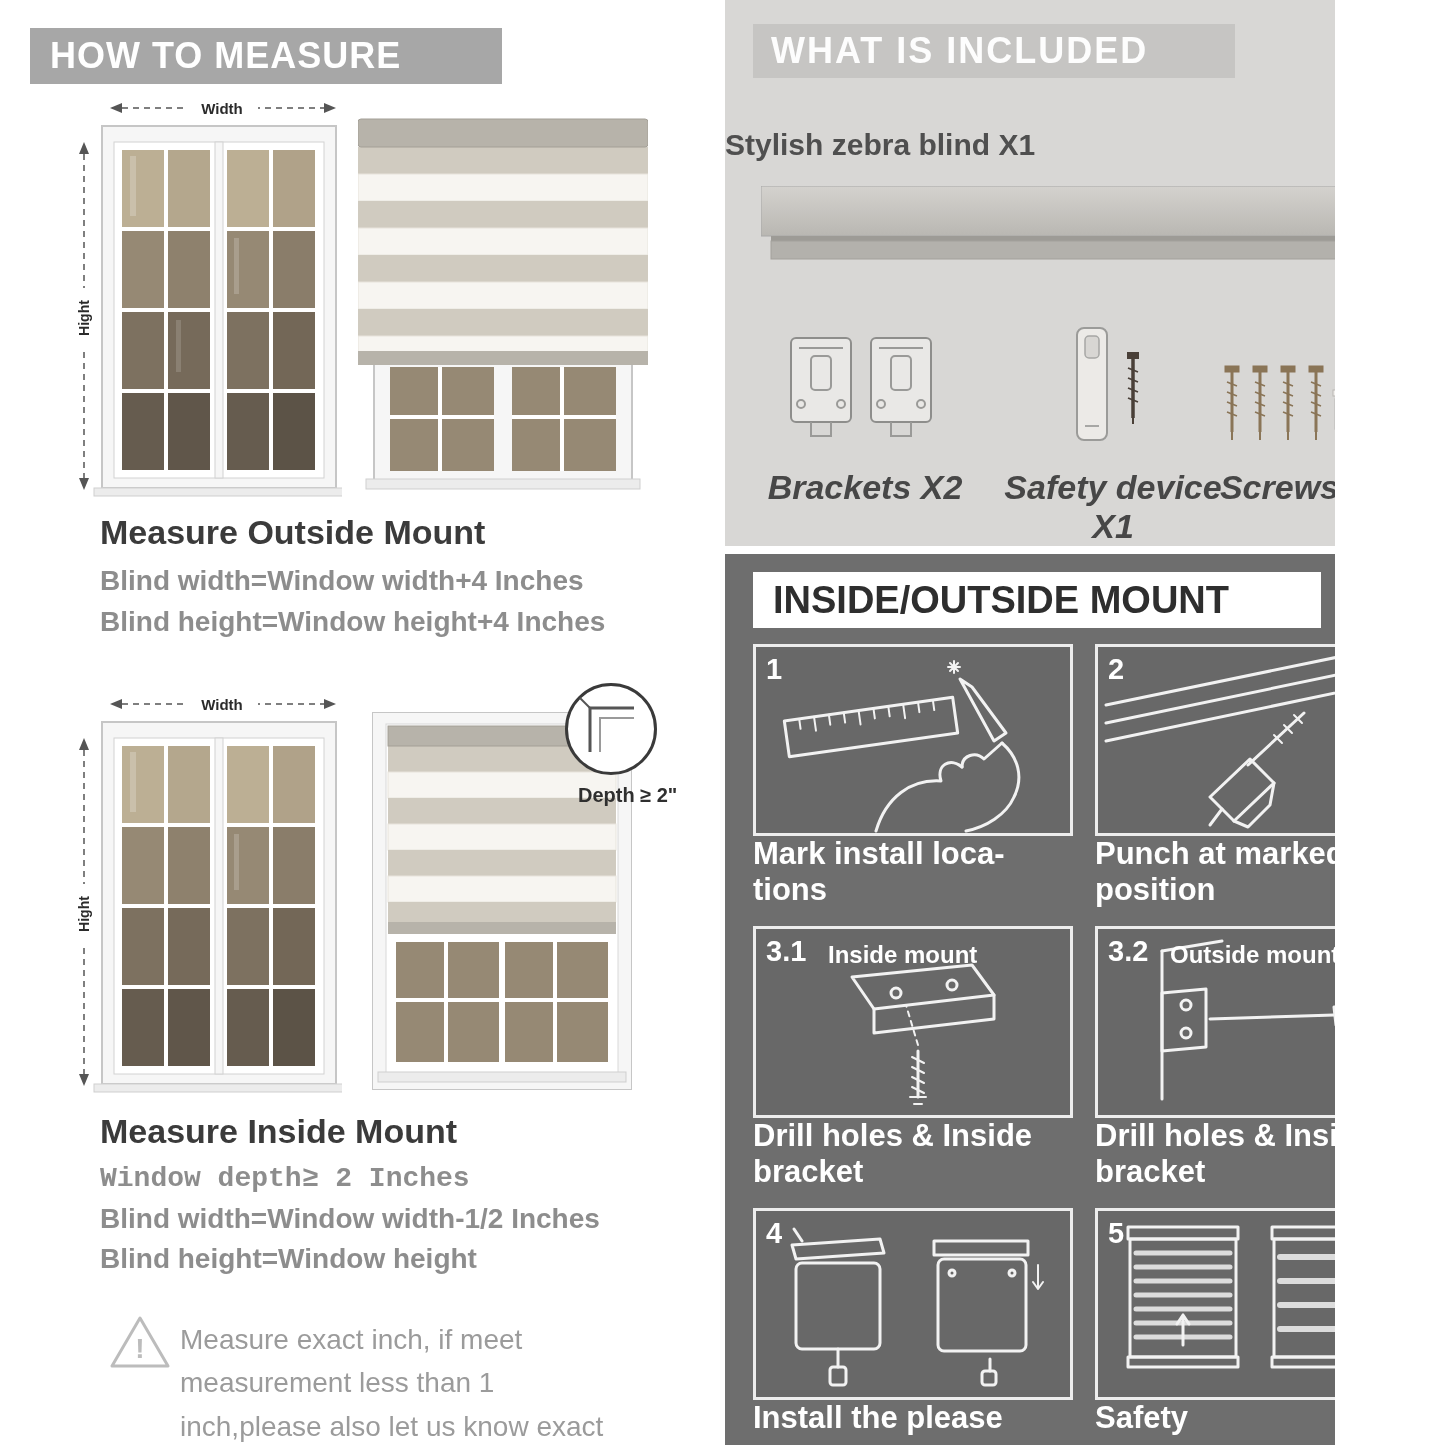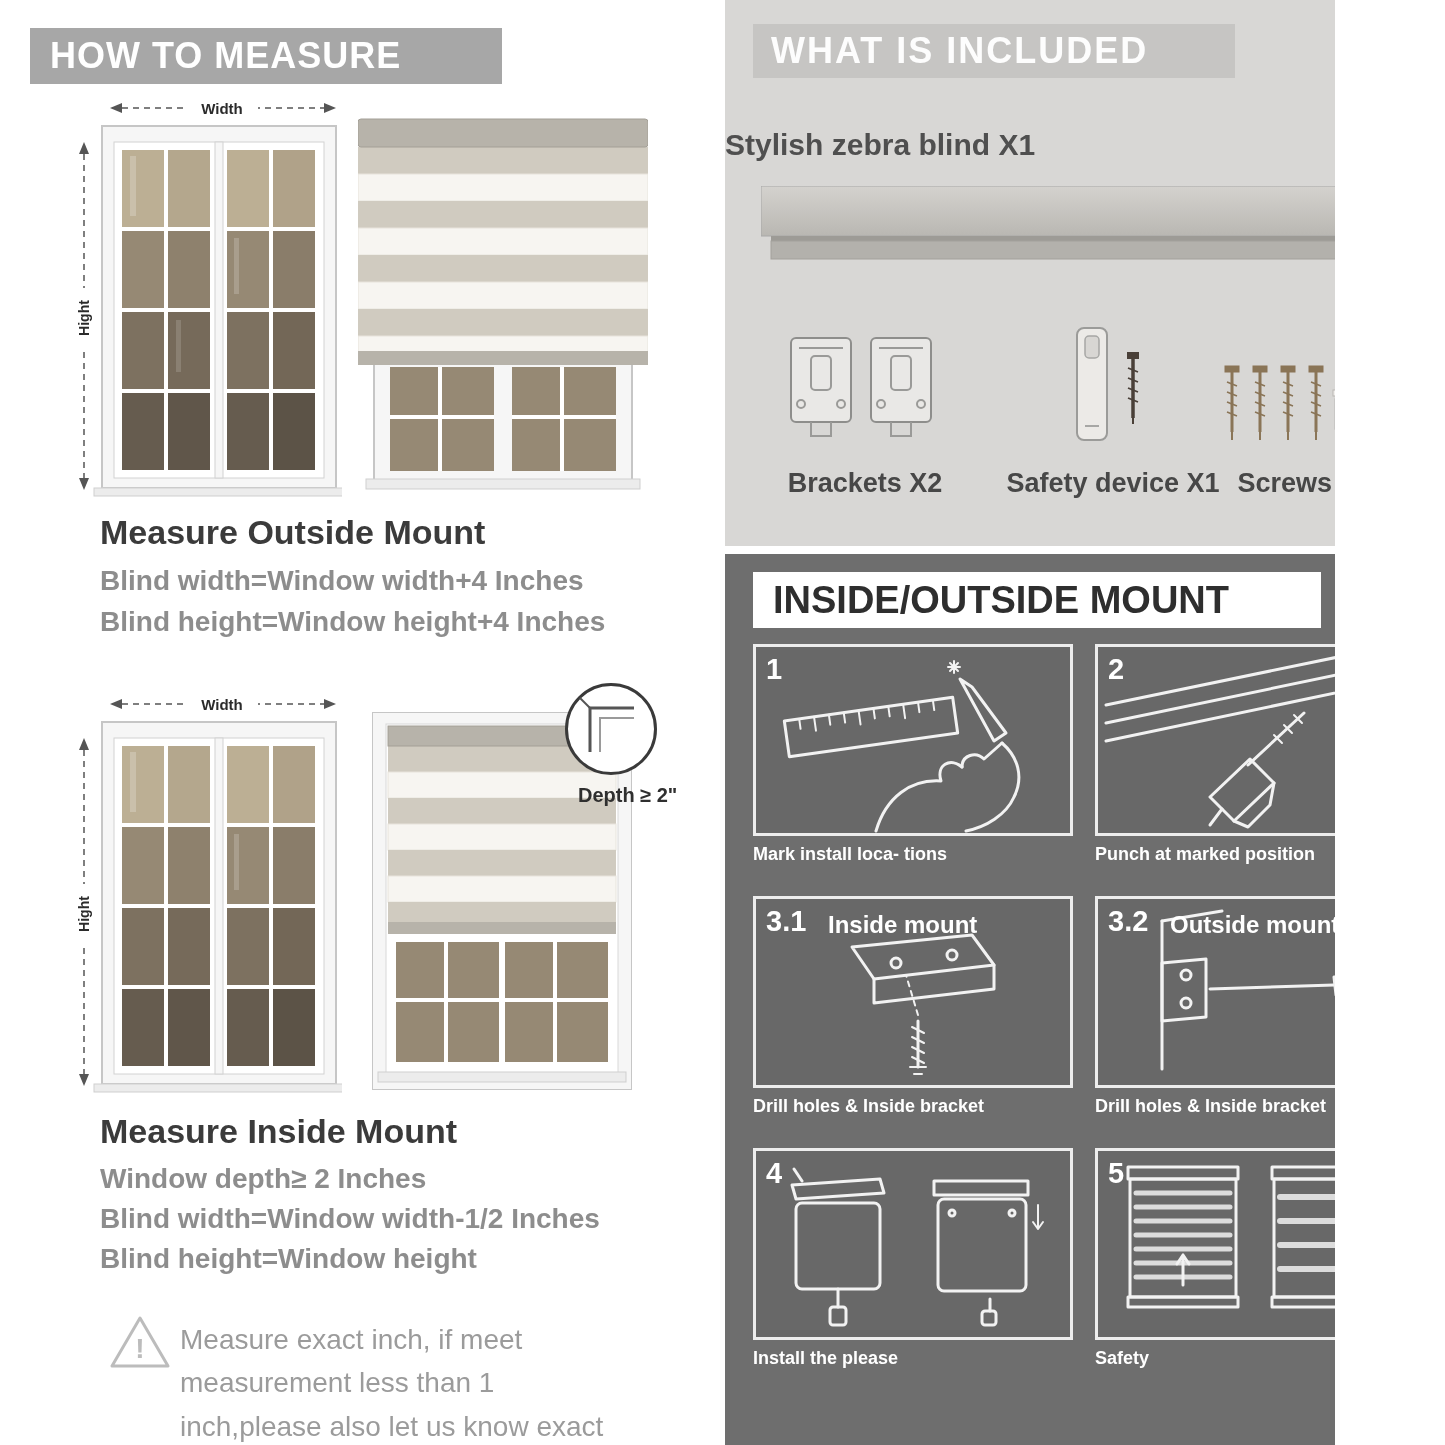--- a/index.html
+++ b/index.html
@@ -17,32 +17,32 @@
   .depth-circle { width:92px; height:92px; border-radius:50%; border:3px solid #3a3a3a; background:#ffffff; }
   .warn-text { font-size:28px; color:#9b9b9b; line-height:1.55; width:440px; }
 
   
   .included-panel { left:725px; top:0; width:720px; height:546px; background:#d8d7d5; }
   .included-banner { left:28px; top:24px; width:482px; height:54px; background:#c6c5c3;
     color:#fdfdfd; font-size:36px; font-weight:700; letter-spacing:2px;
     display:flex; align-items:center; padding-left:18px; }
   .product-label { left:0; top:128px; width:720px; text-align:left;
     font-size:30px; font-weight:700; color:#4f4f4f; }
-  .item-label { font-size:27px; font-weight:700; color:#474747; text-align:center; }
+  .item-label { font-size:34px; font-weight:700; color:#474747; text-align:center;font-style:italic; }
 
   
   .mount-panel { left:725px; top:554px; width:720px; height:891px; background:#6e6e6e; }
   .mount-banner { left:28px; top:18px; width:568px; height:56px; background:#ffffff;
     color:#2e2e2e; font-size:38px; font-weight:800; display:flex; align-items:center; padding-left:20px; }
   .steps { left:28px; top:90px; width:662px; display:grid; grid-template-columns:320px 320px; column-gap:22px; }
   .step { width:320px; margin-bottom:18px; }
   .step-box { position:relative; width:320px; height:192px; border:3px solid #ededed; background:#686868; }
   .step-num { position:absolute; left:10px; top:6px; color:#ffffff; font-size:29px; font-weight:700; }
   .step-title { position:absolute; left:72px; top:12px; color:#ffffff; font-size:24px; font-weight:700; }
-  .step-caption { margin-top:8px; color:#ffffff; font-size:18px; font-weight:700; min-height:34px; }
+  .step-caption { color:#ffffff; font-size:31px; font-weight:700; min-height:34px; }
   .step-art { position:absolute; left:0; top:0; width:314px; height:186px; }
 </style>
 </head>
 <body>
 
 <div class="canvas">
 
   <div class="abs howto-banner">HOW TO MEASURE</div>
 
   <svg class="abs" style="left:72px; top:96px;" width="270" height="404" viewBox="0 0 270 404">
@@ -189,21 +189,21 @@
   <div class="abs depth-circle" style="left:565px; top:683px;">
     <svg width="86" height="86" viewBox="0 0 86 86">
       <path d="M22,66 L22,22 L66,22" stroke="#555" stroke-width="3" fill="none"></path>
       <path d="M32,66 L32,32 L66,32" stroke="#9a9a9a" stroke-width="2" fill="none"></path>
       <path d="M22,22 L12,12" stroke="#555" stroke-width="2" fill="none"></path>
     </svg>
   </div>
   <div class="abs depth-label" style="left:578px; top:784px;">Depth ≥ 2"</div>
 
   <div class="abs h-title" style="left:100px; top:1112px;">Measure Inside Mount</div>
-  <div class="abs gray-line" style="left:100px; top:1163px;">Window depth≥ 2 Inches</div>
+  <div class="abs gray-line" style="left:100px; top:1163px;font-family:Liberation Mono, monospace;">Window depth≥ 2 Inches</div>
   <div class="abs gray-line" style="left:100px; top:1203px;">Blind width=Window width-1/2 Inches</div>
   <div class="abs gray-line" style="left:100px; top:1243px;">Blind height=Window height</div>
 
   <svg class="abs" style="left:108px; top:1312px;" width="64" height="62" viewBox="0 0 64 62">
     <polygon points="32,6 60,54 4,54" fill="none" stroke="#bcbcbc" stroke-width="3" stroke-linejoin="round"></polygon>
     <text x="32" y="46" text-anchor="middle" font-size="28" font-weight="bold" fill="#bcbcbc">!</text>
   </svg>
   <div class="abs warn-text" style="left:180px; top:1318px;">Measure exact inch, if meet measurement less than 1 inch,please also let us know exact measurement, please do not leave it</div>
 
   <div class="abs included-panel">

